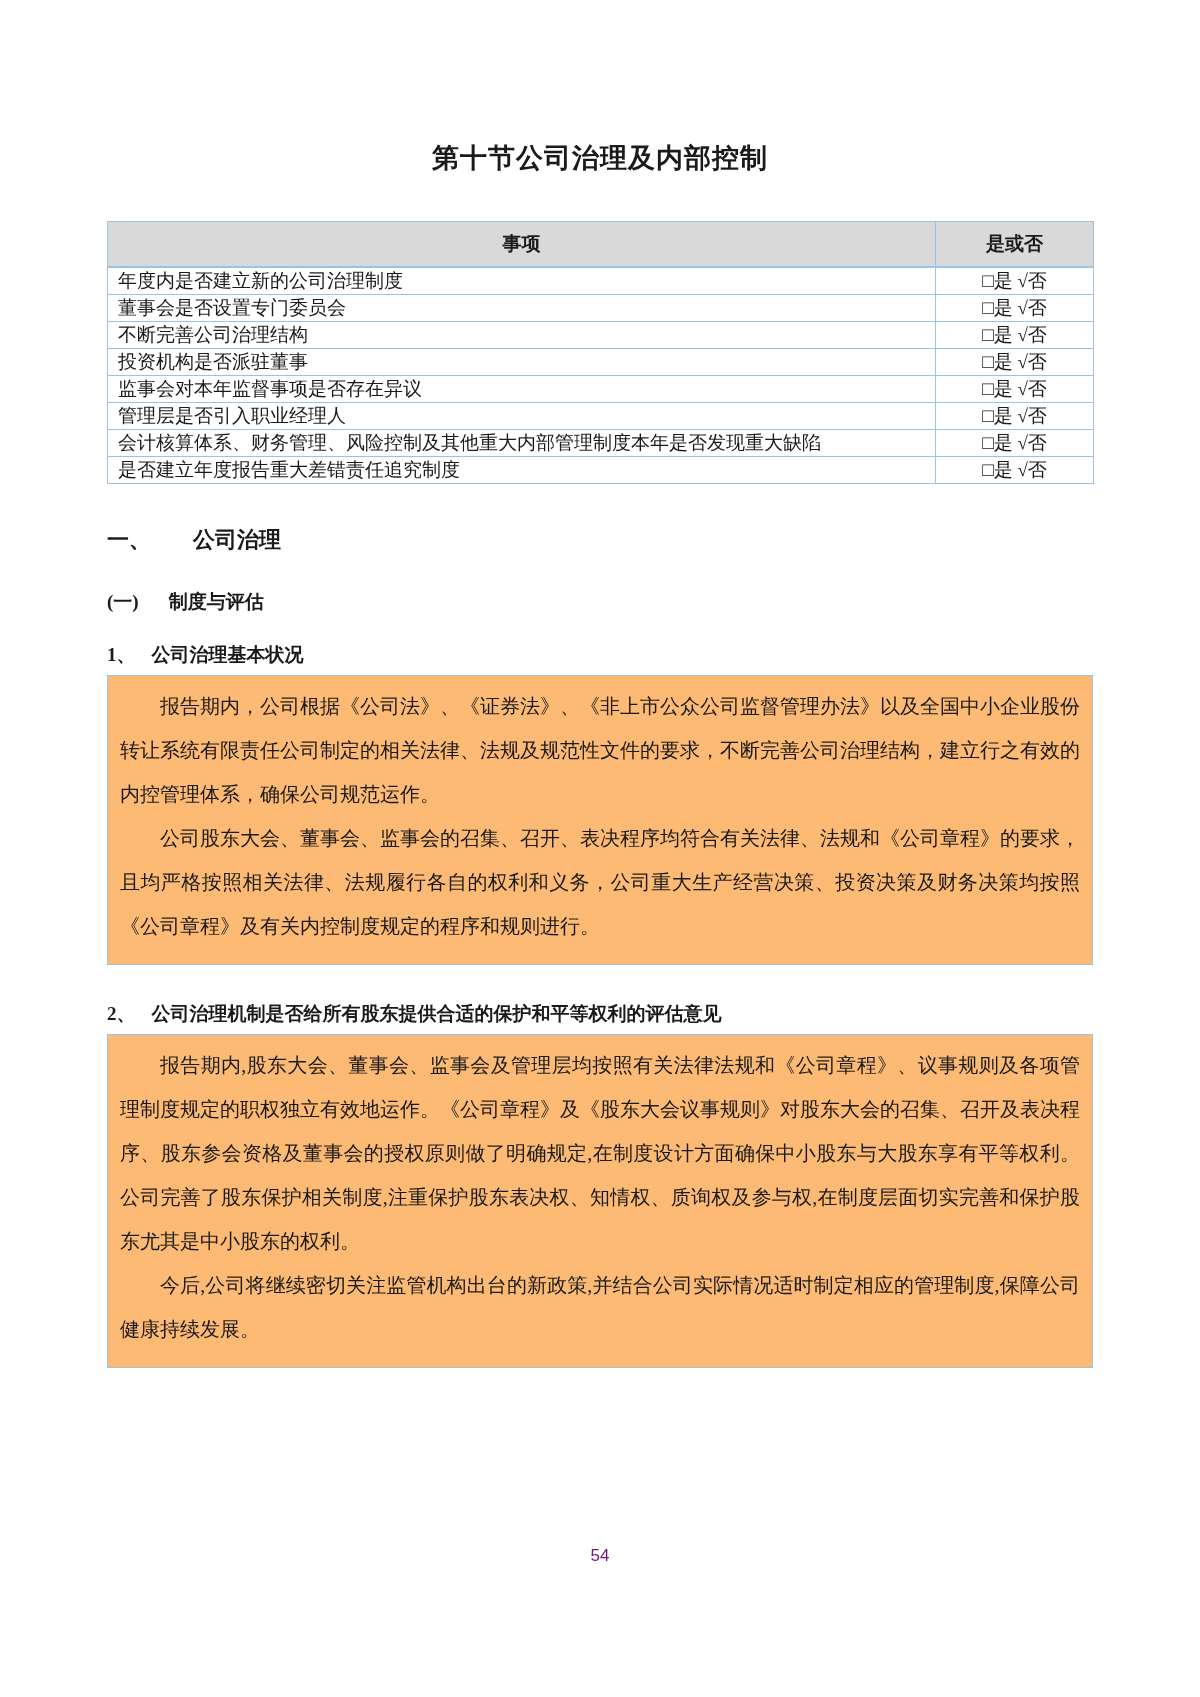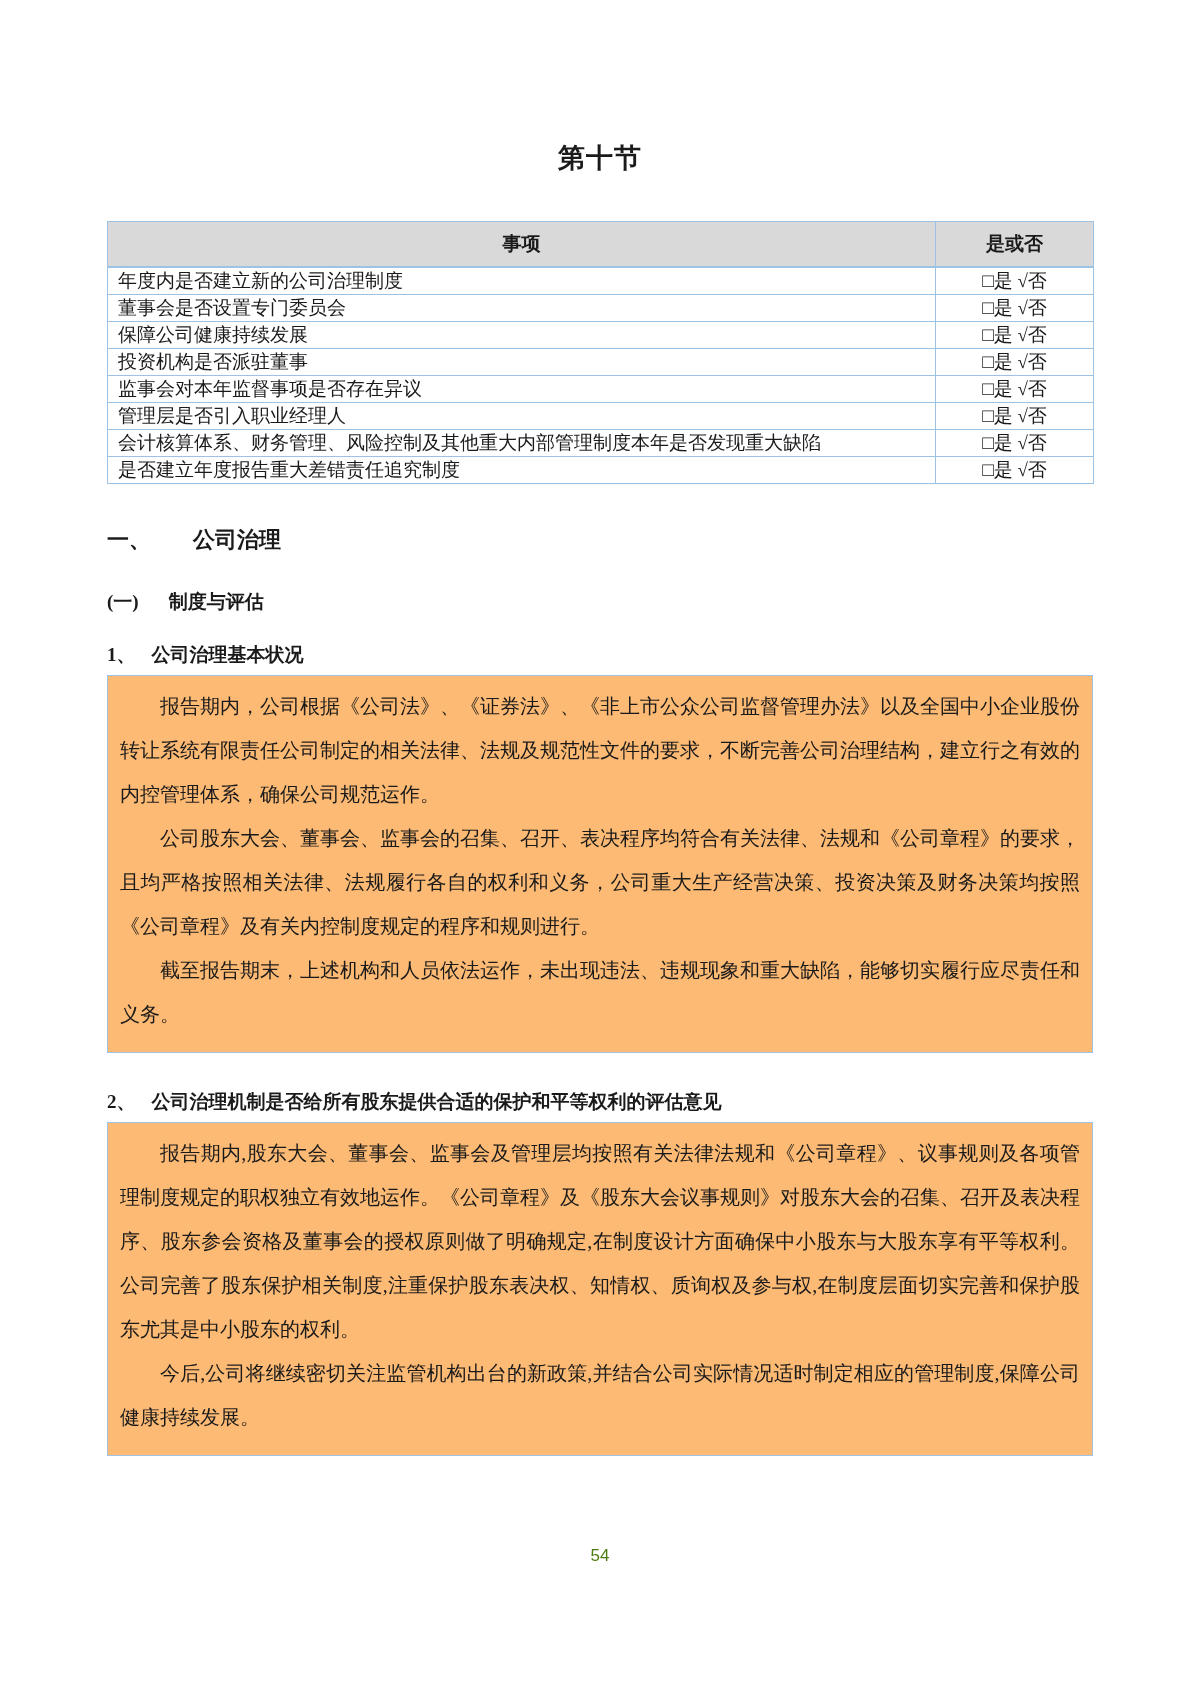--- a/index.html
+++ b/index.html
@@ -68,30 +68,31 @@
     text-justify: inter-ideograph;
     text-indent: 2em;
   }
 
   
   .page-number {
     position: absolute;
     top: 1546px; left: 0; right: 0;
     text-align: center;
     font-family: "Liberation Sans", "DejaVu Sans", sans-serif;
-    font-size: 17px; color: #4d7c0f;
+    font-size: 17px; color: #701a75;
   }
 </style>
 </head>
 <body>
 
 <div class="page">
 
   <div class="doc-title">
     <span>第十节</span>
+    <span>公司治理及内部控制</span>
   </div>
 
   <table class="gov-table">
     <colgroup>
         <col class="c-item">
         <col class="c-yn">
       </colgroup>
     <thead>
       <tr>
         <th>事项</th>
@@ -101,21 +102,21 @@
     <tbody>
       <tr>
         <td>年度内是否建立新的公司治理制度</td>
         <td class="yn">□是 √否</td>
       </tr>
       <tr>
         <td>董事会是否设置专门委员会</td>
         <td class="yn">□是 √否</td>
       </tr>
       <tr>
-        <td>保障公司健康持续发展</td>
+        <td>不断完善公司治理结构</td>
         <td class="yn">□是 √否</td>
       </tr>
       <tr>
         <td>投资机构是否派驻董事</td>
         <td class="yn">□是 √否</td>
       </tr>
       <tr>
         <td>监事会对本年监督事项是否存在异议</td>
         <td class="yn">□是 √否</td>
       </tr>
@@ -145,21 +146,20 @@
   </div>
 
   <div class="h3">
     <span>1、</span>
     <span>公司治理基本状况</span>
   </div>
 
   <div class="text-box">
     <p>报告期内，公司根据《公司法》、《证券法》、《非上市公众公司监督管理办法》以及全国中小企业股份转让系统有限责任公司制定的相关法律、法规及规范性文件的要求，不断完善公司治理结构，建立行之有效的内控管理体系，确保公司规范运作。</p>
     <p>公司股东大会、董事会、监事会的召集、召开、表决程序均符合有关法律、法规和《公司章程》的要求，且均严格按照相关法律、法规履行各自的权利和义务，公司重大生产经营决策、投资决策及财务决策均按照《公司章程》及有关内控制度规定的程序和规则进行。</p>
-    <p>截至报告期末，上述机构和人员依法运作，未出现违法、违规现象和重大缺陷，能够切实履行应尽责任和义务。</p>
   </div>
 
   <div class="h3 second">
     <span>2、</span>
     <span>公司治理机制是否给所有股东提供合适的保护和平等权利的评估意见</span>
   </div>
 
   <div class="text-box">
     <p>报告期内,股东大会、董事会、监事会及管理层均按照有关法律法规和《公司章程》、议事规则及各项管理制度规定的职权独立有效地运作。《公司章程》及《股东大会议事规则》对股东大会的召集、召开及表决程序、股东参会资格及董事会的授权原则做了明确规定,在制度设计方面确保中小股东与大股东享有平等权利。公司完善了股东保护相关制度,注重保护股东表决权、知情权、质询权及参与权,在制度层面切实完善和保护股东尤其是中小股东的权利。</p>
     <p>今后,公司将继续密切关注监管机构出台的新政策,并结合公司实际情况适时制定相应的管理制度,保障公司健康持续发展。</p>

